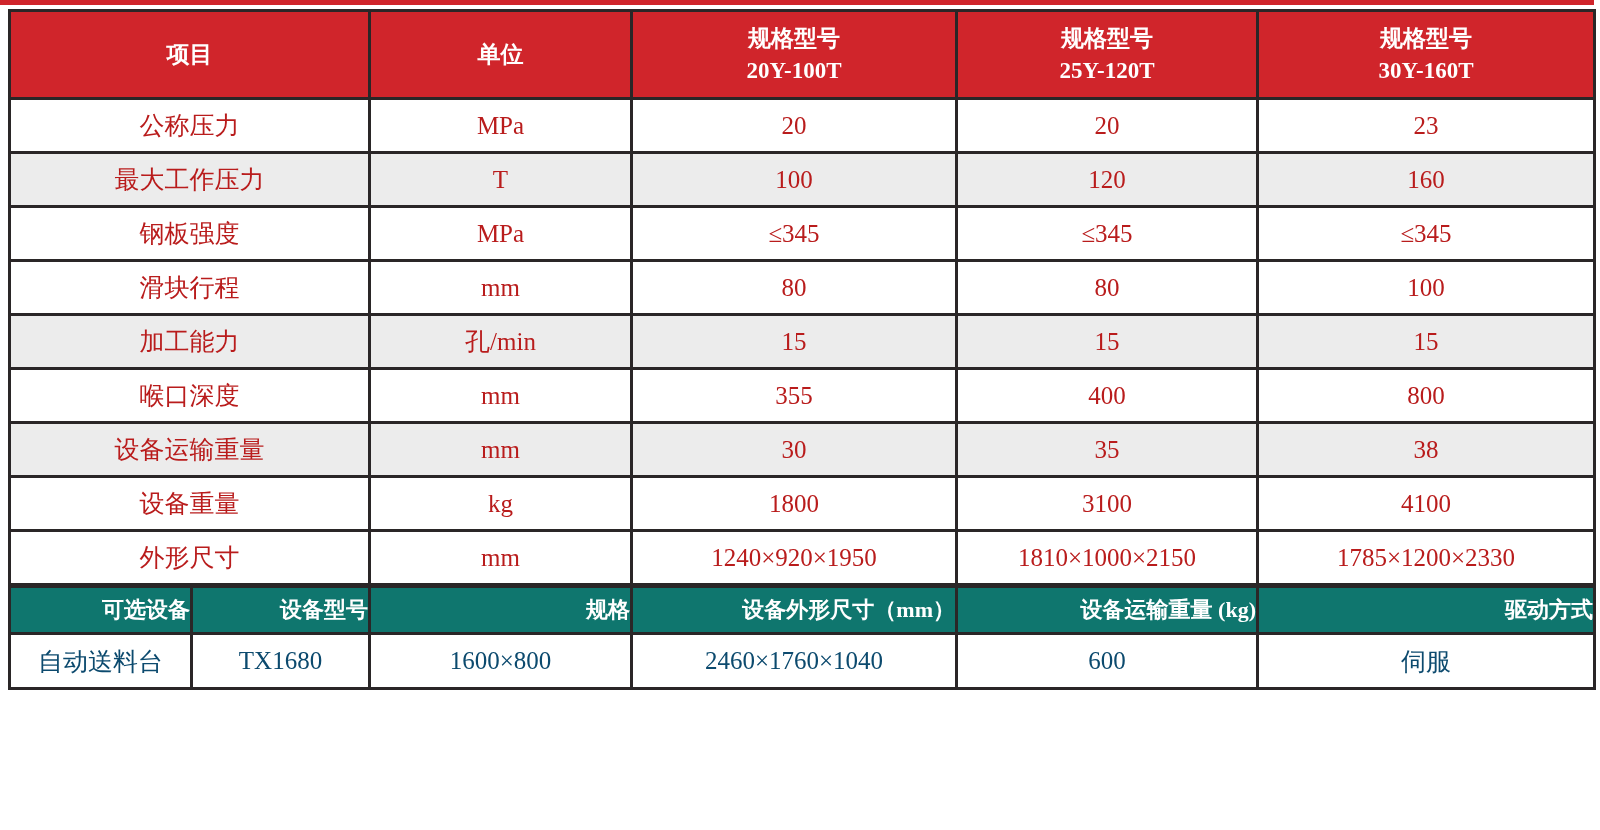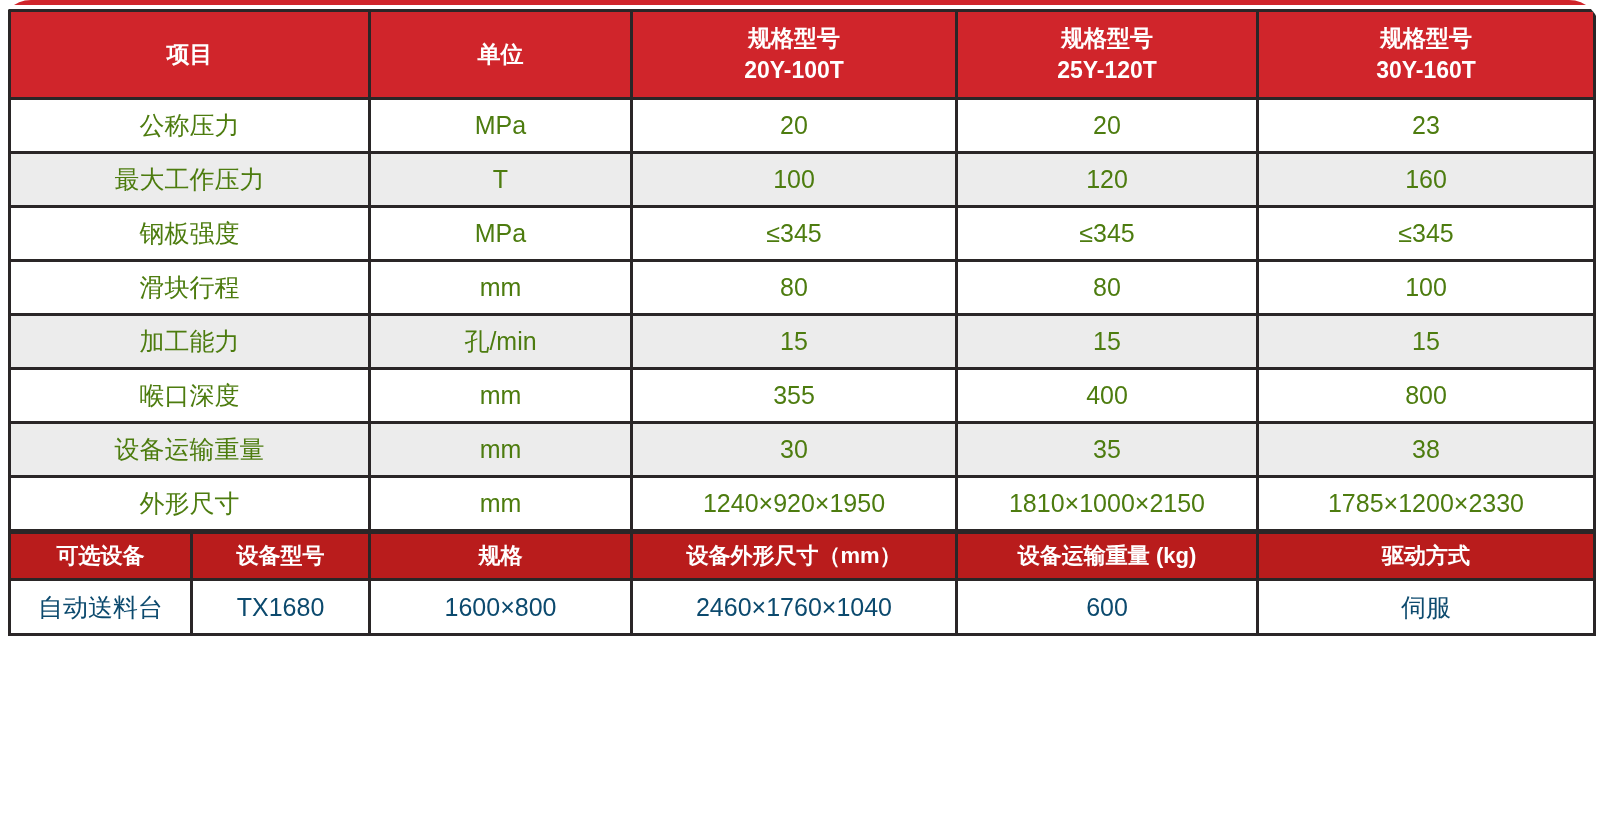--- a/index.html
+++ b/index.html
@@ -1,22 +1,21 @@
 <!DOCTYPE html>
 <html><head>
 <meta charset="utf-8">
 <style>
   html,body{margin:0;padding:0;background:#ffffff;}
   .canvas{
     position:relative;
     width:1600px;height:830px;
     background:#ffffff;
-    font-family:Liberation Sans, sans-serif;
+    font-family:Liberation Serif, serif;
     overflow:hidden;
-    border-radius:31px;
   }
   .top-strip{
     position:absolute;top:0;left:0;
     width:1594px;height:5px;
     background:#d0252b;
   }
   table.spec{
     position:absolute;top:9px;left:8px;
     width:1585px;
     border-collapse:collapse;
@@ -32,33 +31,34 @@
   tr.main-hdr th{
     background:#d0252b;
     color:#ffffff;
     font-weight:700;
     font-size:23px;
     height:85px;
     line-height:1.35;
   }
   tr.body-row td{
     background:#ffffff;
-    color:#4d7c0f;
+    color:#b91c1c;
     font-size:25px;
     height:51px;
     margin-top:7px;
   }
   tr.body-row.alt td{ background:#ececec; }
   tr.opt-hdr th{
-    background:#b91c1c;
+    background:#0f766e;
     color:#ffffff;
     font-weight:700;
     font-size:22px;
     height:44px;
     border-top:5px solid #2a2627;
+    text-align:right;
   }
   tr.opt-row td{
     background:#ffffff;
     color:#0c4a6e;
     font-size:25px;
     height:52px;
   }
   .hdr-line{display:block;}
 </style>
 </head>
@@ -138,20 +138,27 @@
       <td>800</td>
     </tr>
     <tr class="body-row alt">
       <td colspan="2">设备运输重量</td>
       <td>mm</td>
       <td>30</td>
       <td>35</td>
       <td>38</td>
     </tr>
     <tr class="body-row">
+      <td colspan="2">设备重量</td>
+      <td>kg</td>
+      <td>1800</td>
+      <td>3100</td>
+      <td>4100</td>
+    </tr>
+    <tr class="body-row">
       <td colspan="2">外形尺寸</td>
       <td>mm</td>
       <td>1240×920×1950</td>
       <td>1810×1000×2150</td>
       <td>1785×1200×2330</td>
     </tr>
 
     <tr class="opt-hdr">
       <th>可选设备</th>
       <th>设备型号</th>

